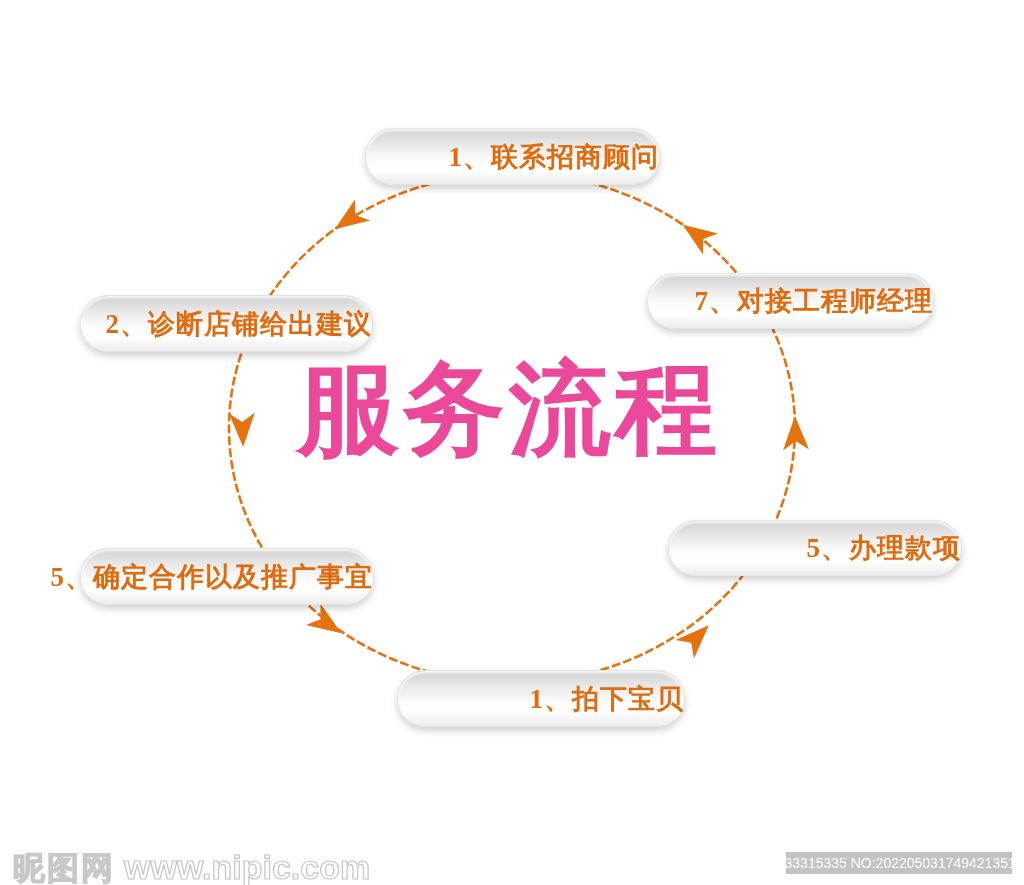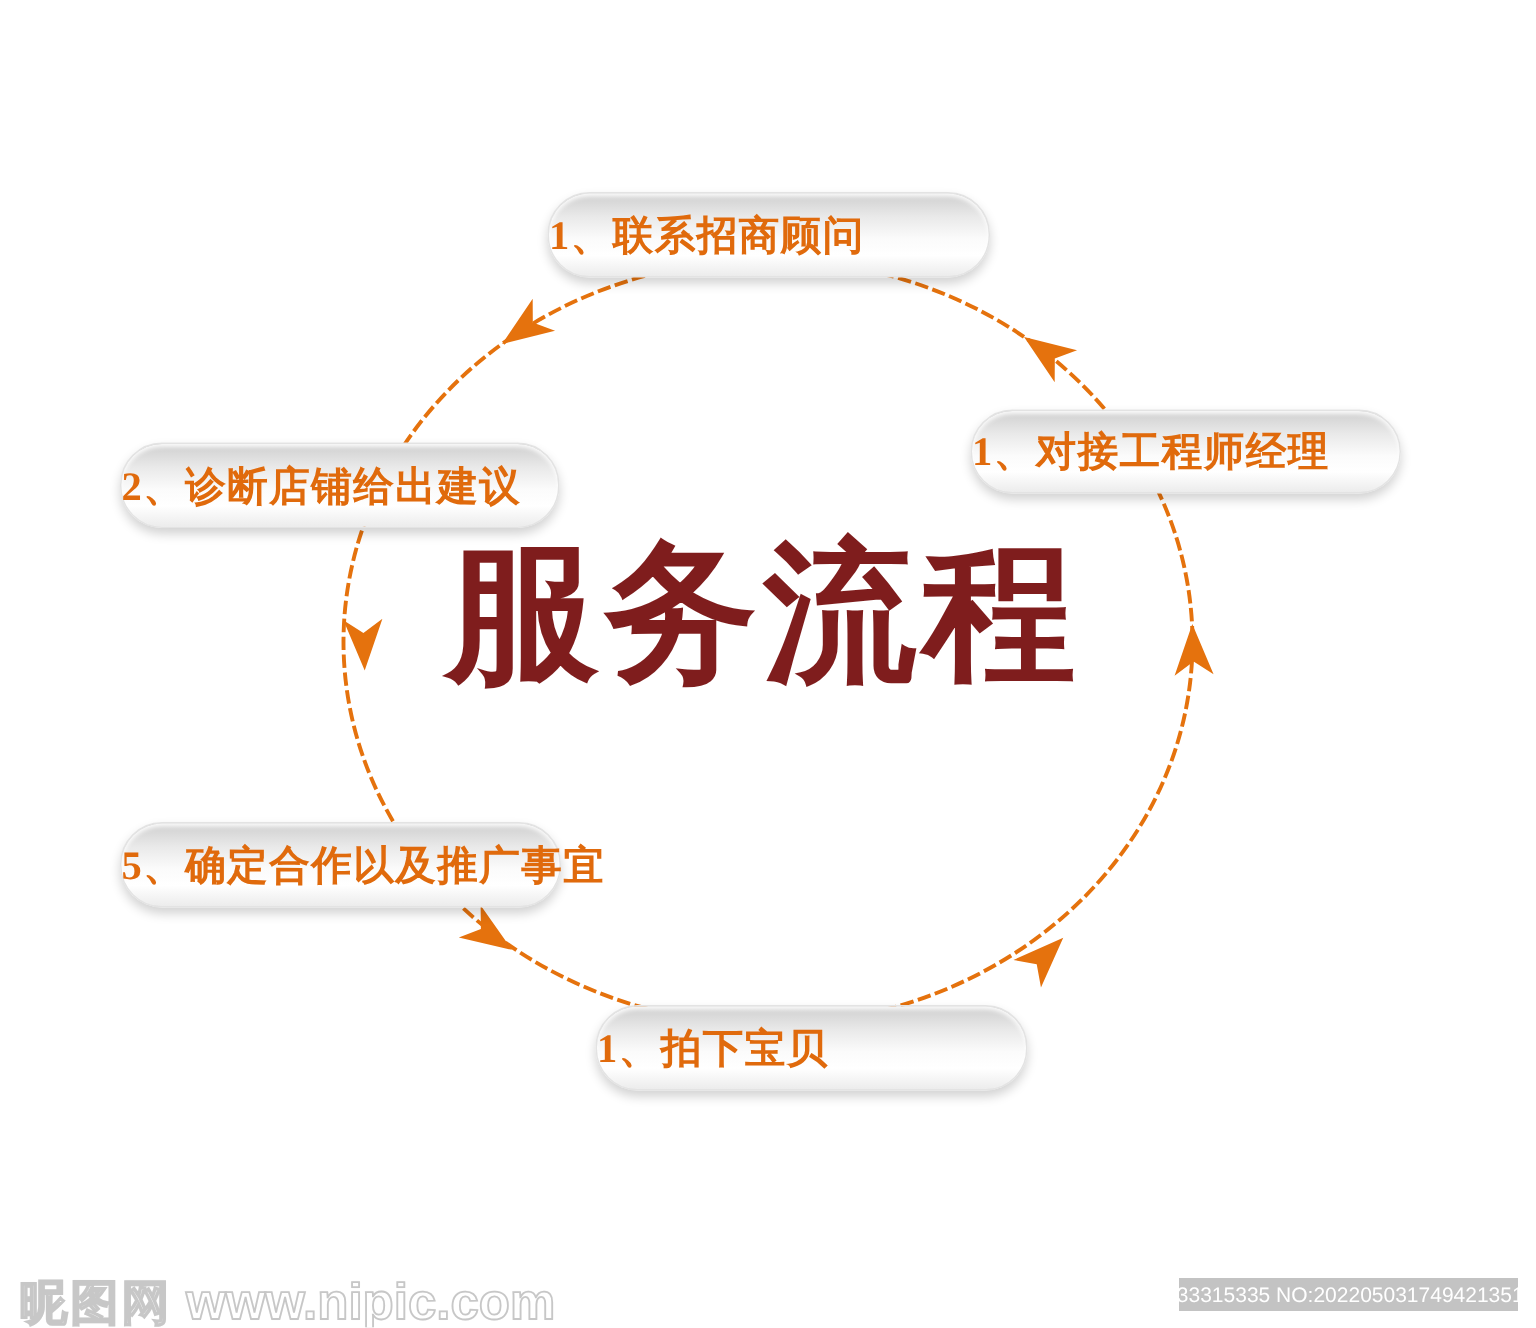--- a/index.html
+++ b/index.html
@@ -14,21 +14,21 @@
   }
   #flow-svg {
     position: absolute;
     left: 0; top: 0;
     width: 1024px; height: 885px;
   }
   .step {
     position: absolute;
     display: flex;
     align-items: center;
-    justify-content: flex-start;
+    justify-content: flex-end;
     border-radius: 28px;
     background: linear-gradient(to bottom, #cfcfcf 0%, #e9e9e9 28%, #fbfbfb 55%, #ffffff 75%, #ececec 100%);
     border: 1px solid #e3e3e3;
     box-shadow: 0 4px 7px rgba(0,0,0,0.18), inset 0 2px 3px rgba(255,255,255,0.9);
     color: #e06a0c;
     font-weight: bold;
     font-size: 27px;
     letter-spacing: 1px;
     white-space: nowrap;
   }
@@ -39,21 +39,21 @@
   .step5 { left: 668px; top: 520px; width: 294px; height: 56px; }
   .step6 { left: 647px; top: 273px; width: 287px; height: 56px; }
   .center-title {
     position: absolute;
     left: 284px; top: 356px;
     width: 450px; height: 112px;
     line-height: 108px;
     text-align: center;
     font-size: 102px;
     font-weight: bold;
-    color: #7f1d1d;
+    color: #ec4899;
     letter-spacing: 4px;
     white-space: nowrap;
   }
   .watermark-left {
     position: absolute;
     left: 13px; top: 847px;
     display: flex;
     align-items: baseline;
     gap: 9px;
     font-weight: bold;
@@ -99,22 +99,25 @@
   </div>
   <div class="step step2">
     <span>2、诊断店铺给出建议</span>
   </div>
   <div class="step step3">
     <span>5、确定合作以及推广事宜</span>
   </div>
   <div class="step step4">
     <span>1、拍下宝贝</span>
   </div>
+  <div class="step step5">
+    <span>5、办理款项</span>
+  </div>
   <div class="step step6">
-    <span>1、对接工程师经理</span>
+    <span>7、对接工程师经理</span>
   </div>
 
   <div class="center-title">服务流程</div>
 
   <div class="watermark-left">
     <span class="site-name">昵图网</span>
     <span class="site-url">www.nipic.com</span>
   </div>
   <div class="id-badge">ID:33315335 NO:20220503174942135100</div>
 

